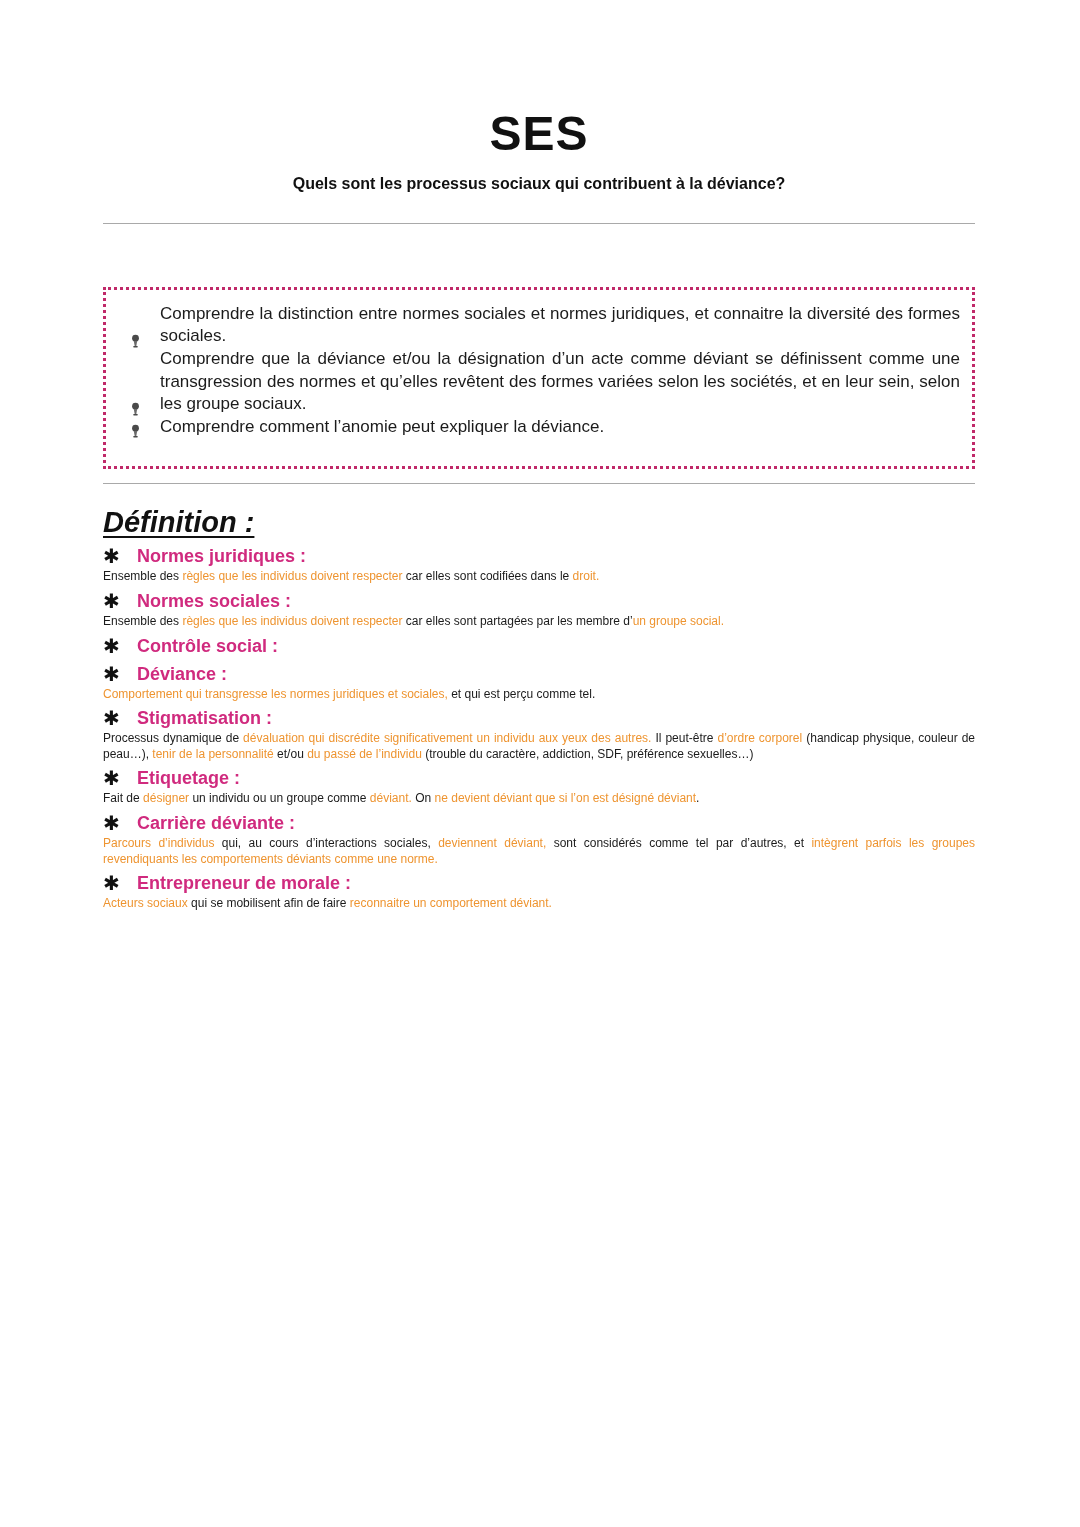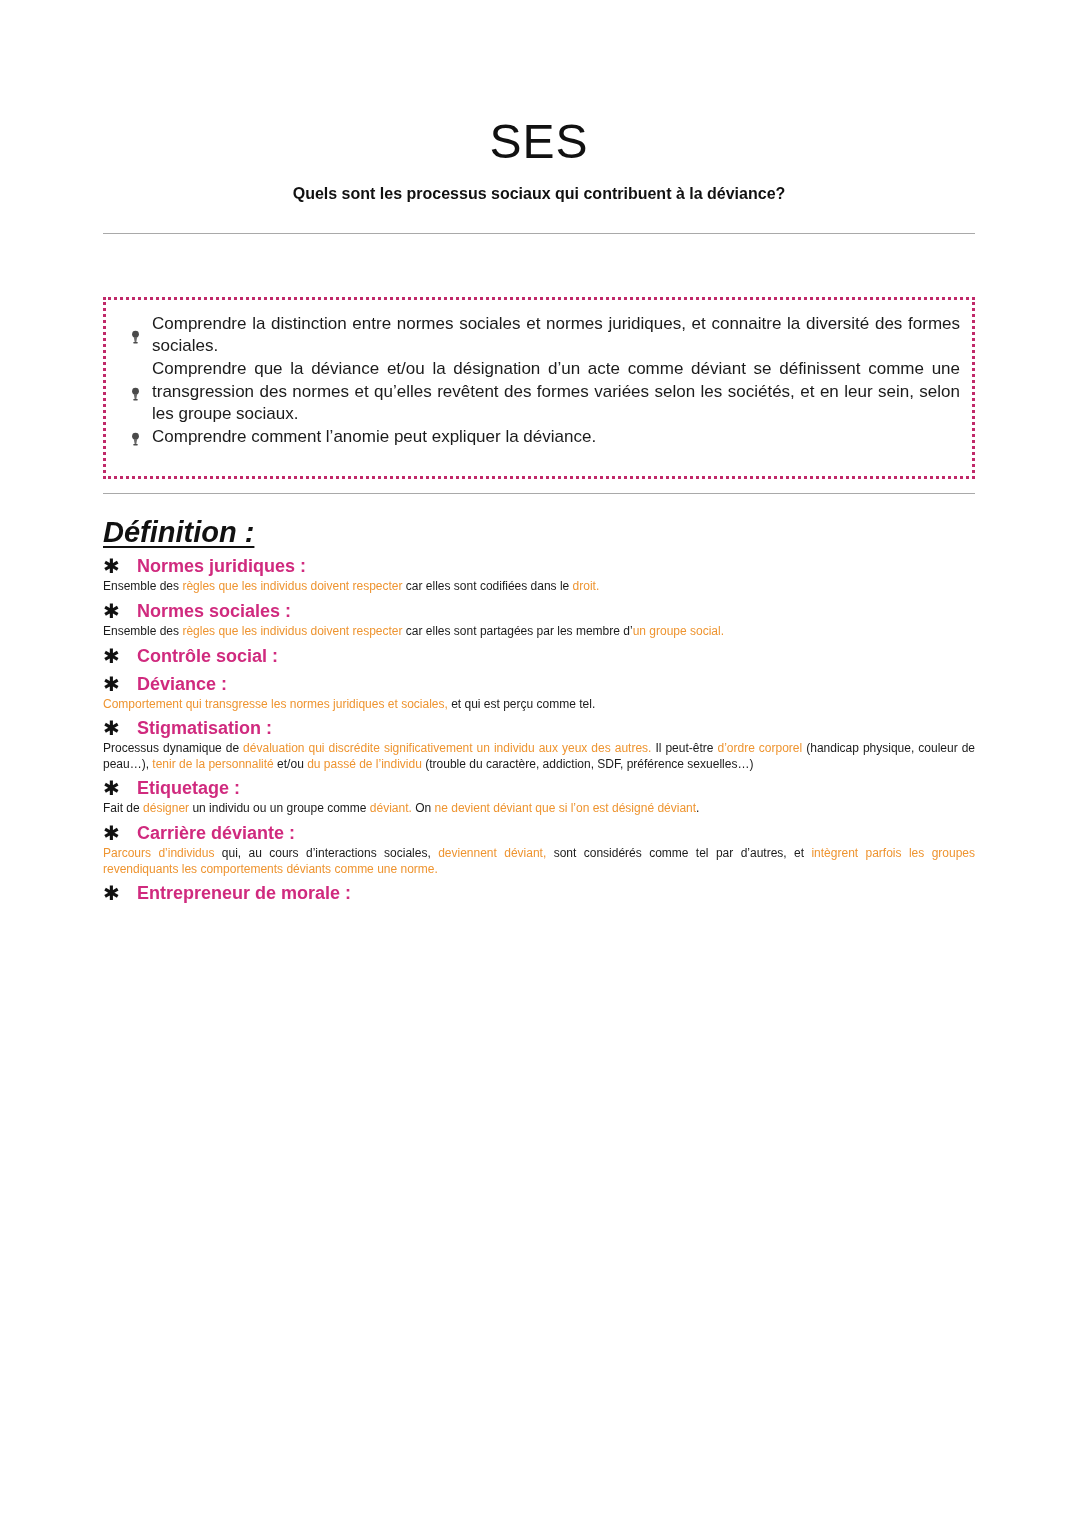--- a/index.html
+++ b/index.html
@@ -15,39 +15,39 @@
     box-sizing:border-box;
     padding:0 105px 0 103px;
     font-family:"Liberation Sans","DejaVu Sans",sans-serif;
     color:var(--ink);
     position:relative;
     overflow:hidden;
   }
   
   .title-block{text-align:center;padding-top:100px;}
   .main-title{
-    margin:16px;font-size:48px;line-height:1.1;font-weight:normal;
+    margin:8px;font-size:48px;line-height:1.1;font-weight:bold;
     letter-spacing:1px;color:#111;
   }
   .chapter-title{margin:8px 0 0 0;font-size:33px;font-weight:normal;color:#111;}
   .chapter-question{margin:14px 0 0 0;font-size:16px;font-weight:bold;color:#111;}
   .rule{border:none;border-top:1px solid #a9a9a9;margin:0;}
   .rule-top{margin-top:30px;}
   .rule-mid{margin-top:14px;}
   
   .objectives-box{
     margin-top:63px;
     border:3px dotted var(--border-pink);
     box-sizing:border-box;
     padding:13px 12px 28px 12px;
   }
   .objectives-list{list-style:none;margin:0;padding:0;}
   .objective{
-    display:flex;align-items:center;
-    font-size:17px;line-height:1.33;color:var(--ink);
+    display:flex;align-items:flex-end;
+    font-size:17px;line-height:1.33;color:var(--ink);gap:8px;
   }
   .obj-bullet{
     flex:0 0 34px;display:flex;justify-content:center;
     padding-top:4px;
   }
   .obj-text{flex:1;text-align:justify;}
   
   .def-heading{
     margin:22px 0 4px 0;
     font-size:29px;font-weight:bold;color:#111;
@@ -183,17 +183,18 @@
       <span class="def-term">Carrière déviante :</span>
     </div>
     <p class="def-body"><span class="seg-orange">Parcours d’individus</span><span class="seg-black"> qui, au cours d’interactions sociales, </span><span class="seg-orange">deviennent déviant,</span><span class="seg-black"> sont considérés comme tel par d’autres, et </span><span class="seg-orange">intègrent parfois les groupes revendiquants les comportements déviants comme une norme.</span></p>
   </div>
 
   <div class="def-item">
     <div class="def-term-line">
       <span class="asterisk">✱</span>
       <span class="def-term">Entrepreneur de morale :</span>
     </div>
+    <p class="def-body"><span class="seg-orange">Acteurs sociaux</span><span class="seg-black"> qui se mobilisent afin de faire </span><span class="seg-orange">reconnaitre un comportement déviant.</span></p>
   </div>
 </div>
   </section>
 
 </div>
 
 </body></html>

